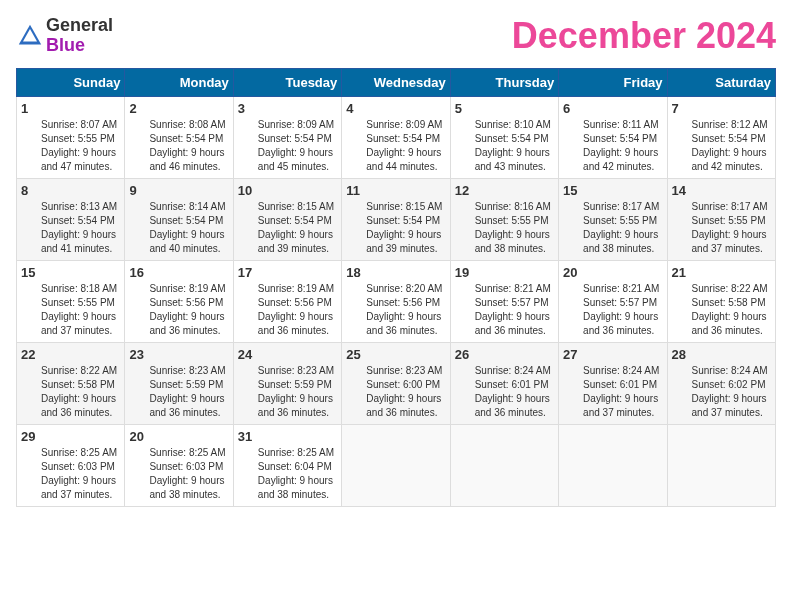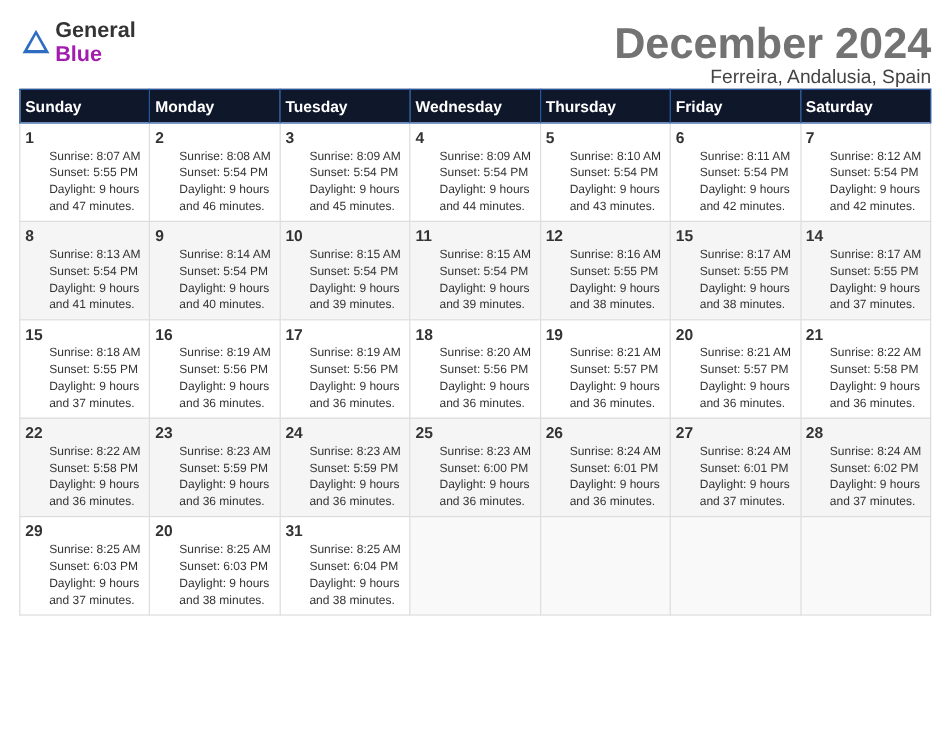--- a/index.html
+++ b/index.html
@@ -7,20 +7,21 @@
       font-family: Arial, sans-serif;
       background: #fff;
       width: 792px;
       min-height: 612px;
       padding: 16px;
     }
     .header-area {
       display: flex;
       justify-content: space-between;
       align-items: flex-start;
+      margin-bottom: 12px;
     }
     .logo {
       display: flex;
       align-items: center;
       gap: 2px;
     }
     .logo-text {
       font-size: 18px;
       font-weight: bold;
       line-height: 1.1;
@@ -30,39 +31,39 @@
     .logo-icon {
       width: 28px;
       height: 28px;
     }
     .title-area {
       text-align: right;
     }
     .month-title {
       font-size: 36px;
       font-weight: bold;
-      color: #737373;
+      color: #ec4899;
       line-height: 1.1;
     }
     .location-title {
       font-size: 16px;
       color: #444;
     }
     table {
       width: 100%;
       border-collapse: collapse;
       border: 1px solid #ccc;
     }
     thead tr th {
-      background-color: #0f172a;
+      background-color: #0369a1;
       color: white;
       font-size: 13px;
       font-weight: bold;
       padding: 6px 4px;
-      text-align: left;
+      text-align: right;
       border: 1px solid #2558a0;
     }
     tbody tr td {
       vertical-align: top;
       font-size: 10.5px;
       color: #333;
       padding: 4px 4px;
       border: 1px solid #ddd;
       width: calc(100% / 7);
       min-height: 80px;
@@ -96,21 +97,20 @@
       <polygon points="20,4 36,32 4,32" fill="#2d6cc0"></polygon>
       <polygon points="20,10 30,28 10,28" fill="white"></polygon>
     </svg>
     <div class="logo-text">
       <div class="logo-general">General</div>
       <div class="logo-blue">Blue</div>
     </div>
   </div>
   <div class="title-area">
     <div class="month-title">December 2024</div>
-    <div class="location-title">Ferreira, Andalusia, Spain</div>
   </div>
 </div>
 
 <table>
   <thead>
     <tr>
     <th>Sunday</th>
         <th>Monday</th>
         <th>Tuesday</th>
         <th>Wednesday</th>

